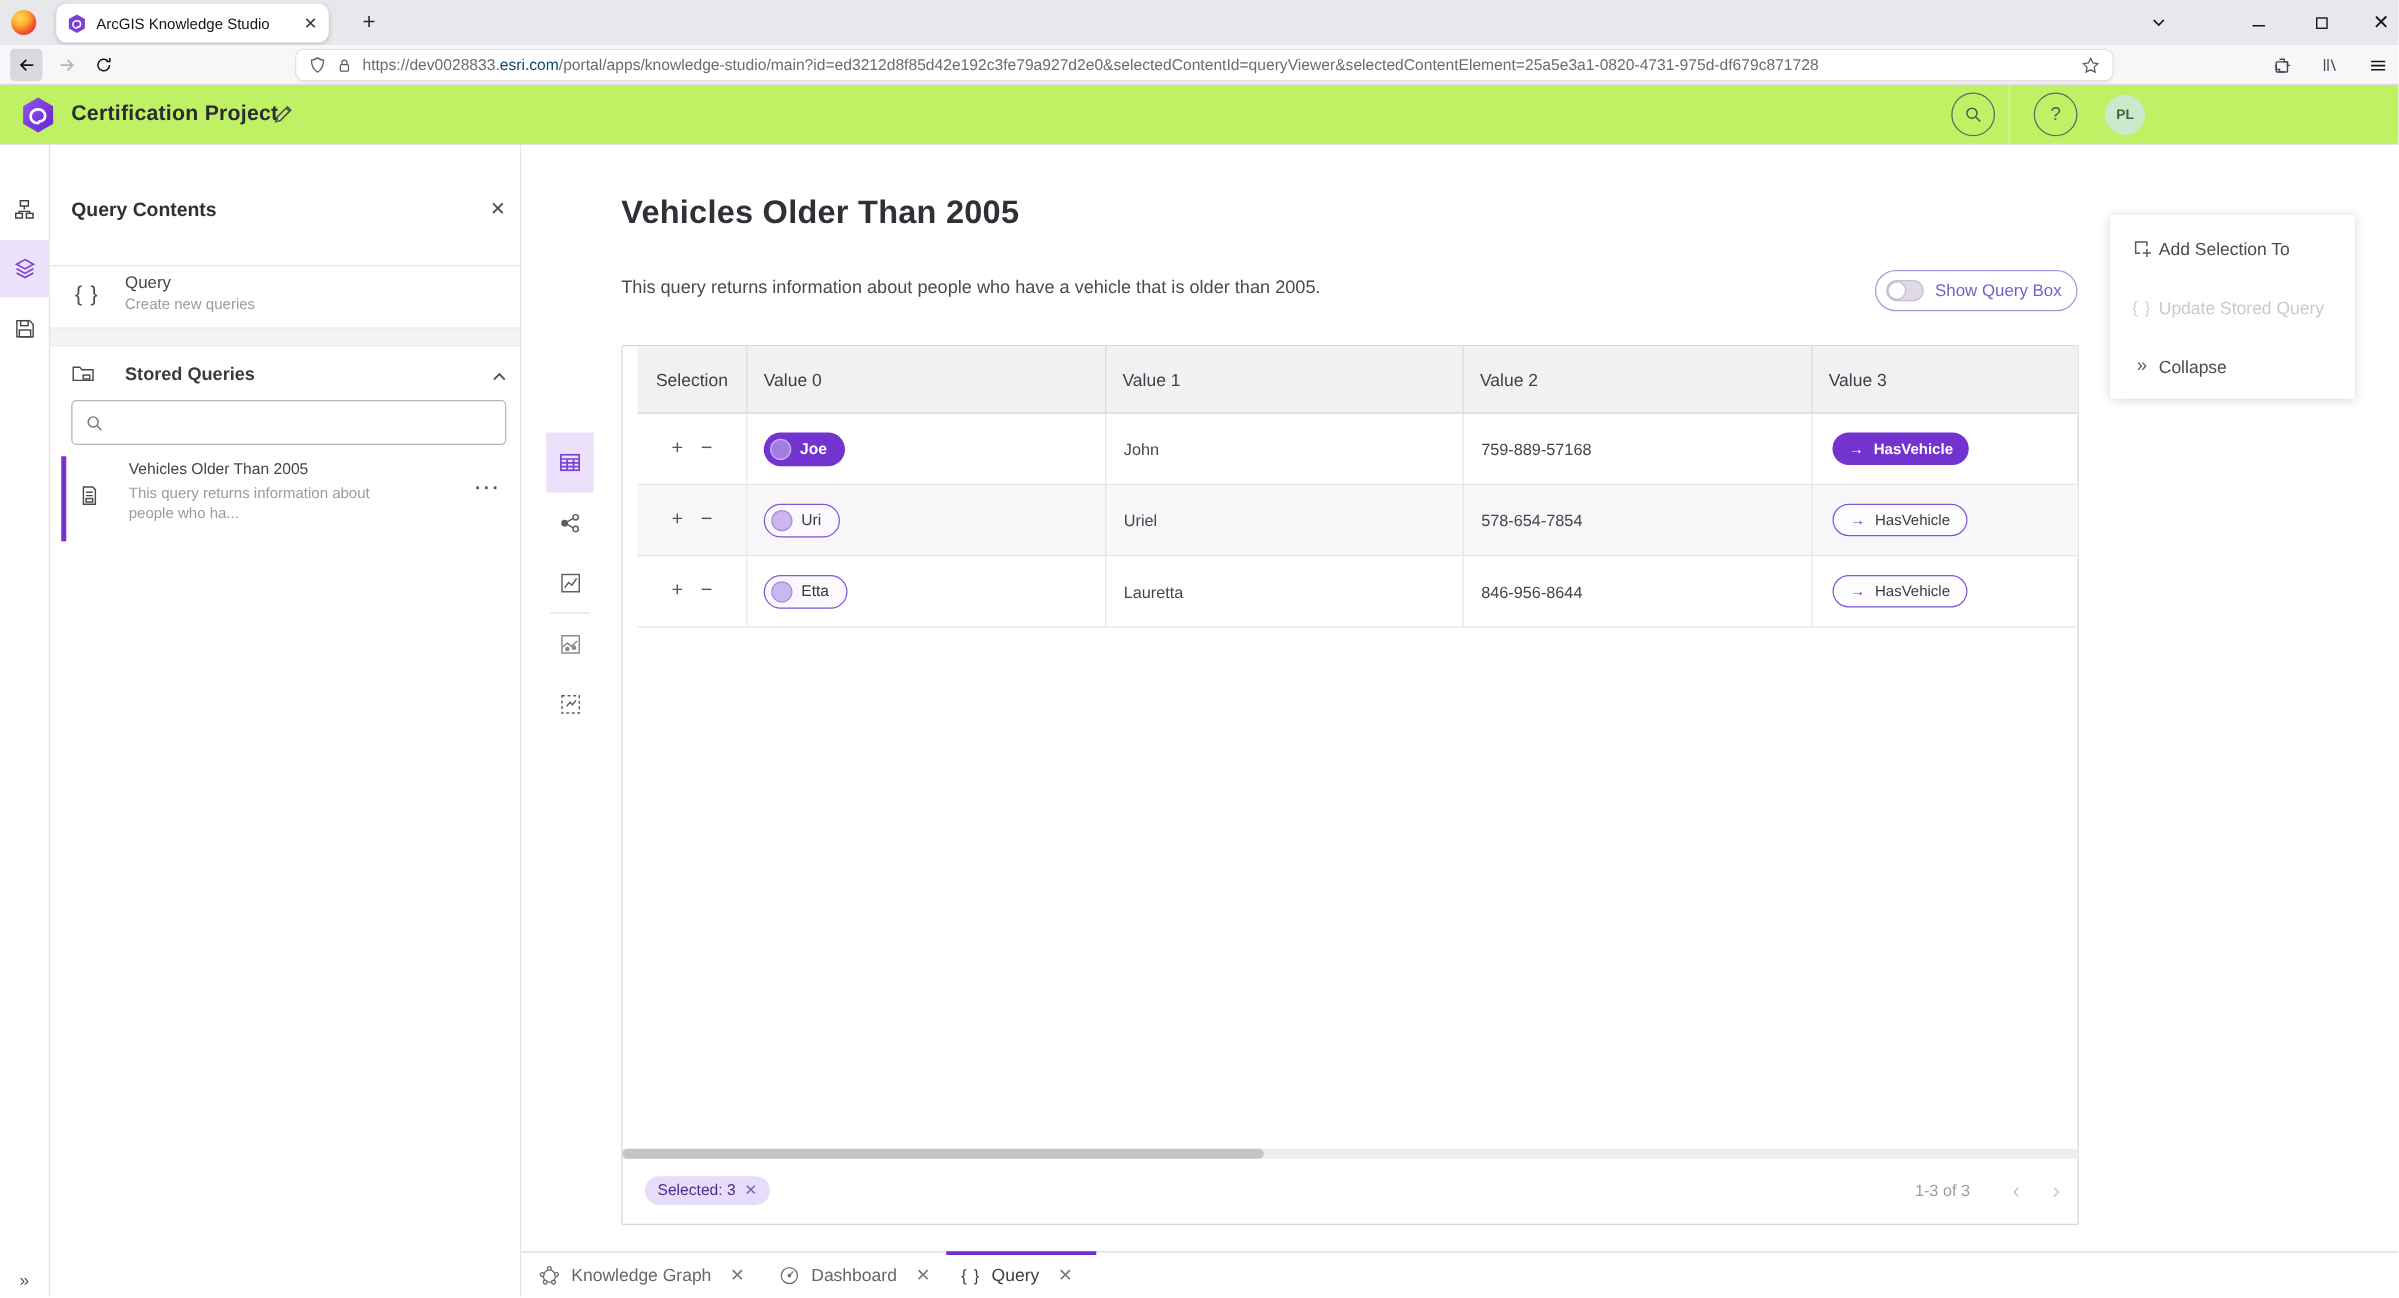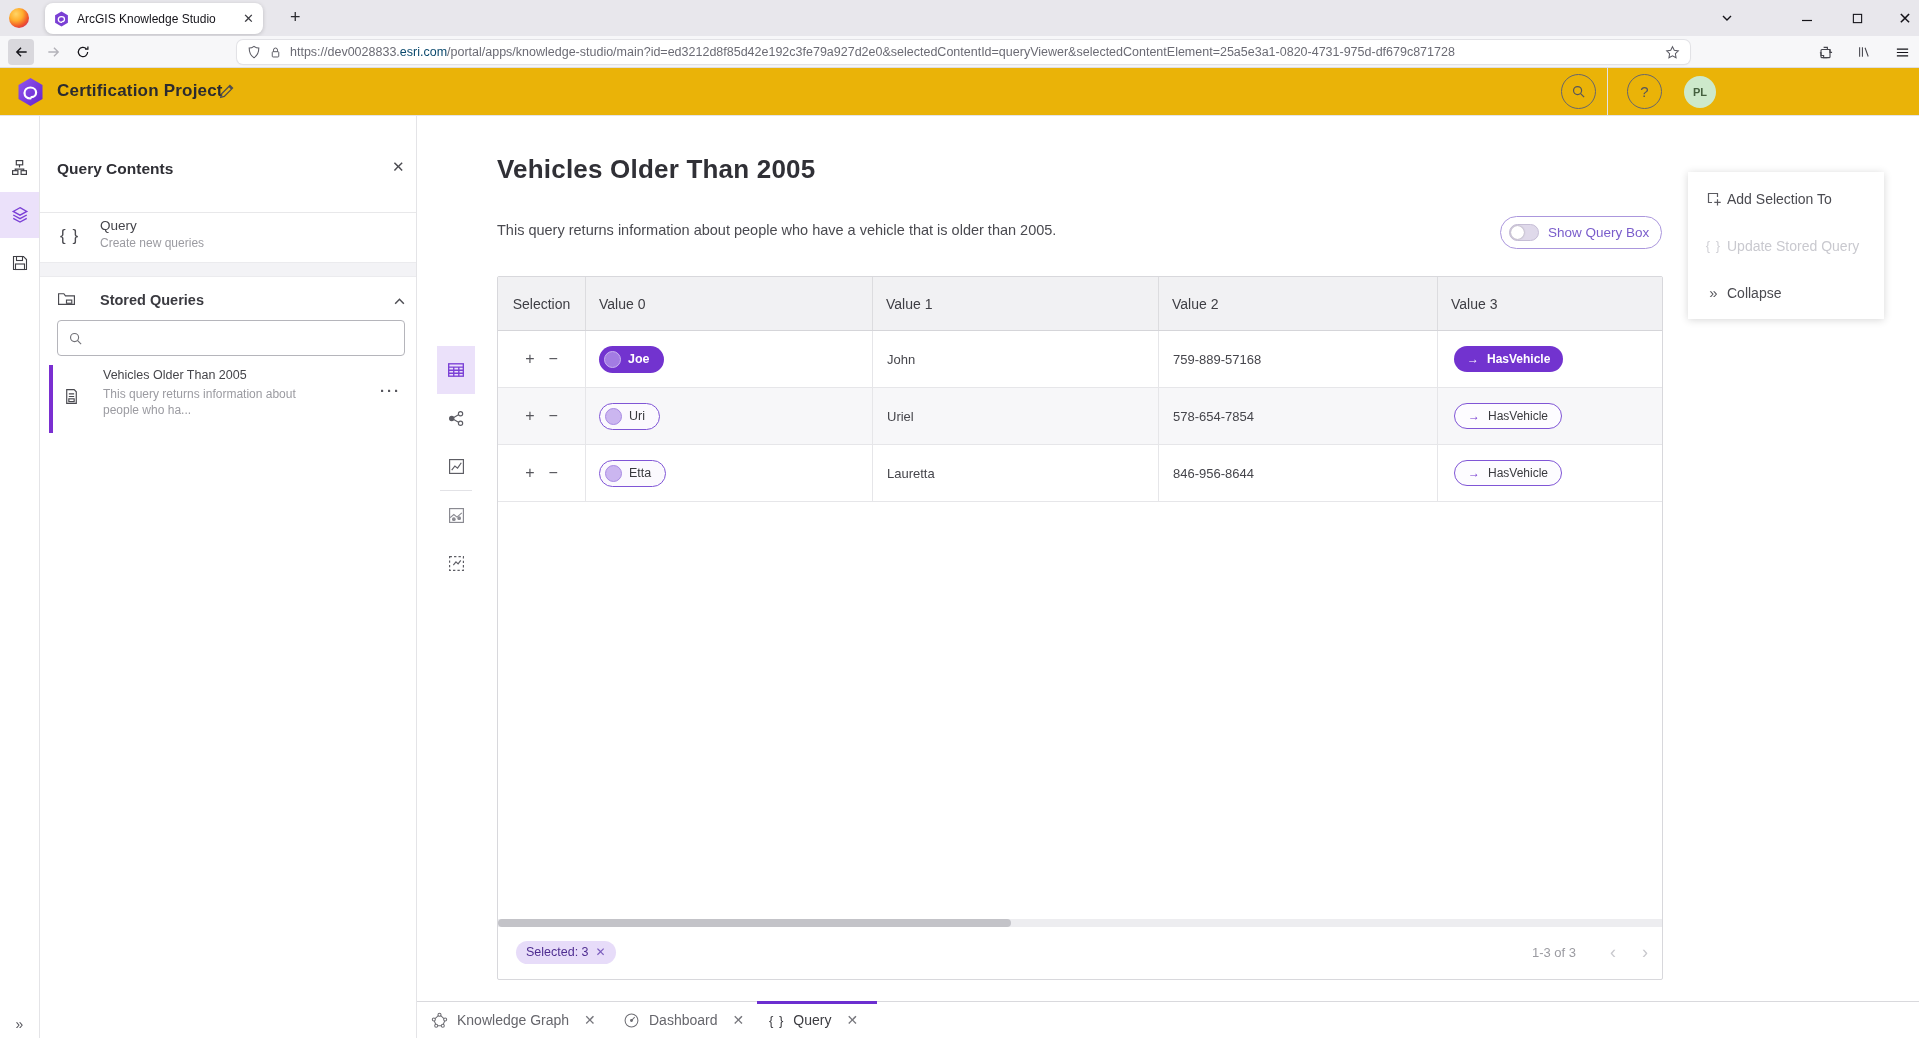--- a/index.html
+++ b/index.html
@@ -27,21 +27,21 @@
   .nav-back { left:8px; background:#d9d8dd; }
   .nav-fwd  { left:40px; }
   .nav-reload { left:70px; }
   .url-pill { position:absolute; left:237px; top:4px; width:1453px; height:24px; background:#fff; border-radius:6px;
     box-shadow:0 0 0 1px #e2e2e6, 0 1px 2px rgba(0,0,0,.08); display:flex; align-items:center; padding:0 10px; gap:8px; }
   .url-text { flex:1; font-size:12.5px; white-space:nowrap; overflow:hidden; color:#6b6b74; }
   .url-text .dom { color:#0c4a6e; }
   .url-ico { position:absolute; top:5px; width:24px; height:22px; display:flex; align-items:center; justify-content:center; }
 
   
-  .app-header { position:absolute; left:0; top:68px; right:0; height:48px; background:#eab308; border-bottom:1px solid #e4e4e7; }
+  .app-header { position:absolute; left:0; top:68px; right:0; height:48px; background:#bef264; border-bottom:1px solid #e4e4e7; }
   .app-logo { position:absolute; left:17px; top:9px; }
   .app-title { position:absolute; left:57px; top:13px; font-size:17px; font-weight:600; letter-spacing:.2px; color:#2b2b30; }
   .edit-pencil { position:absolute; left:218px; top:15px; }
   .hdr-circle { position:absolute; top:6px; width:35px; height:35px; border:1px solid #66666d; border-radius:50%;
     display:flex; align-items:center; justify-content:center; }
   .hdr-divider { position:absolute; left:1607px; top:0; width:1px; height:47px; background:#e2e2e6; }
   .avatar { position:absolute; left:1684px; top:8px; width:32px; height:32px; border-radius:50%; background:#cde9cb;
     display:flex; align-items:center; justify-content:center; font-size:11px; font-weight:600; color:#44603f; }
   .user-block { position:absolute; left:1730px; top:8px; font-size:13.5px; color:#3a3a3f; line-height:16px;margin-top:48px; }
 
@@ -84,21 +84,21 @@
   .switch .knob { position:absolute; left:1px; top:1px; width:13px; height:13px; border-radius:50%; background:#fff; box-shadow:0 0 2px rgba(0,0,0,.35); }
   .toggle-label { font-size:13.5px; color:#7a5dcb; }
 
   
   .vtoolbar { position:absolute; left:20px; top:230px; width:38px; }
   .vt-item { width:38px; height:48px; display:flex; align-items:center; justify-content:center; }
   .vt-item.selected { background:#ebe1fa; }
   .vt-div { height:1px; background:#e2e2e6; margin:0 3px; }
 
   
-  .table-card { position:absolute; left:80px; top:160px; width:1166px; height:704px; border:1px solid #d8d8dc; border-radius:2px; background:#fff; }
+  .table-card { position:absolute; left:80px; top:160px; width:1166px; height:704px; border:1px solid #d8d8dc; border-radius:2px; background:#fff;padding-left:12px; }
   .tgrid { display:grid; grid-template-columns:88px 287px 286px 279px auto; }
   .thead { height:54px; background:#f1f1f3; border-bottom:1px solid #d5d5d9; }
   .th { display:flex; align-items:center; padding-left:13px; font-size:14px; color:#3e3e44; border-right:1px solid #dcdcdf; }
   .th:first-child { justify-content:center; padding-left:0; }
   .th:last-child { border-right:0; }
   .trow { height:57px; border-bottom:1px solid #e6e6e9; }
   .trow.alt { background:#f7f7f9; }
   .td { display:flex; align-items:center; padding-left:14px; font-size:13px; color:#46464c; border-right:1px solid #e6e6e9; }
   .td:last-child { border-right:0; }
   .td.selcell { justify-content:center; padding-left:0; gap:14px; font-size:16px; color:#55555b; }

